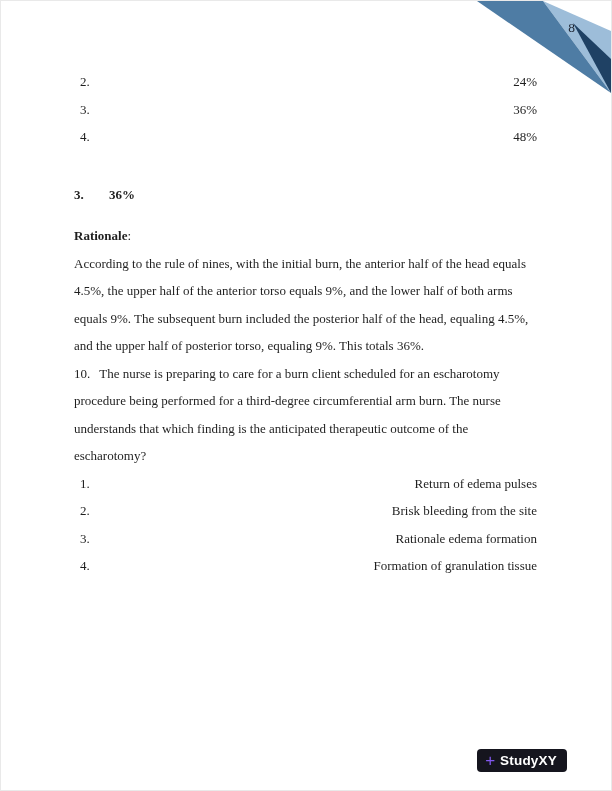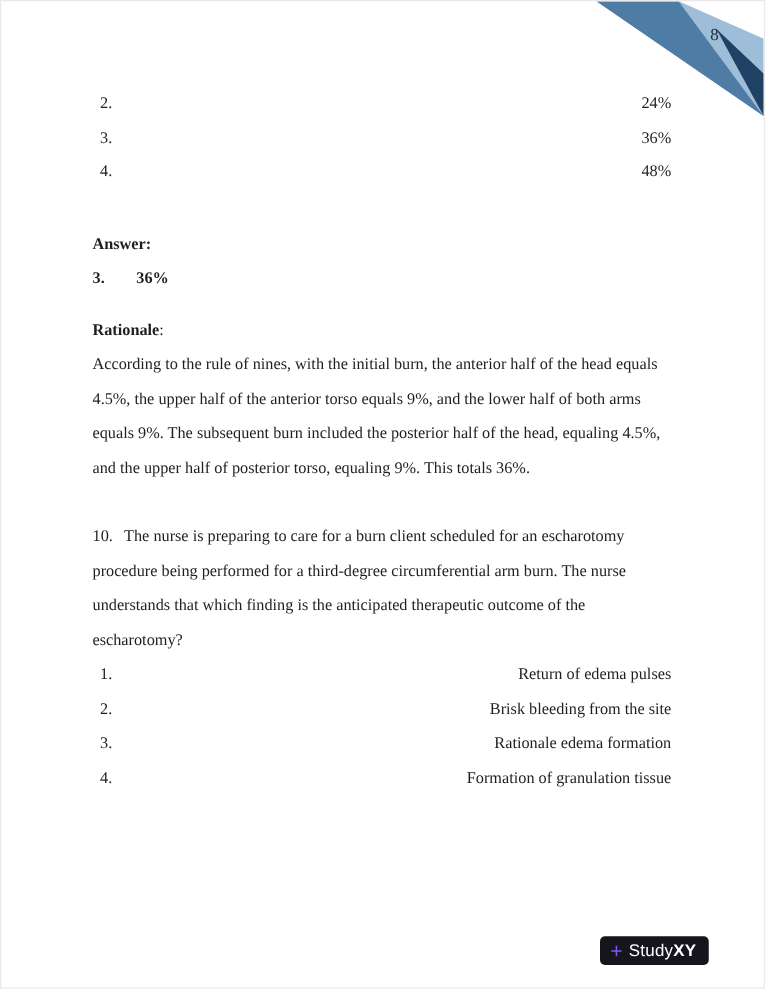--- a/index.html
+++ b/index.html
@@ -53,21 +53,21 @@
     width: 35px;
     padding-left: 6px;
   }
   .opt-text { flex: 1; text-align: right; }
 
   .answer-block { margin-top: 30px; }
   .ans-num { display: inline-block; width: 35px; }
 
   .rationale-block { margin-top: 14px; }
 
-  .question { margin-top: 28px; }
+  .question { }
   .q-num { margin-right: 9px; }
 
   
   .logo {
     position: absolute;
     right: 44px;
     bottom: 18px;
     height: 23px;
     background: #15151e;
     border-radius: 4px;
@@ -83,21 +83,21 @@
     font-weight: 400;
     line-height: 1;
     margin-top: -1px;
   }
   .logo .brand {
     color: #ffffff;
     font-size: 13.5px;
     letter-spacing: 0.2px;
     line-height: 1;
   }
-  .brand-light { font-weight: 400; }
+  .brand-light { font-weight: 700; }
   .brand-bold { font-weight: 700; }
 </style>
 </head>
 <body>
 
 <div class="page">
 
   <svg class="corner-decoration" viewBox="0 0 134 96" preserveAspectRatio="none">
     <polygon points="66,0 134,30 134,92" fill="#9dbdd9"></polygon>
     <polygon points="0,0 66,0 134,92" fill="#4e7ca4"></polygon>
@@ -117,21 +117,20 @@
         <span class="opt-num">3.</span>
         <span class="opt-text">36%</span>
       </div>
       <div class="opt-row">
         <span class="opt-num">4.</span>
         <span class="opt-text">48%</span>
       </div>
     </div>
 
     <div class="answer-block">
-      <p class="bold">Answer:</p>
       <p class="bold"><span class="ans-num">3.</span><span>36%</span></p>
     </div>
 
     <div class="rationale-block">
       <p><span class="bold">Rationale</span><span>:</span></p>
       <p>According to the rule of nines, with the initial burn, the anterior half of the head equals 4.5%, the upper half of the anterior torso equals 9%, and the lower half of both arms equals 9%. The subsequent burn included the posterior half of the head, equaling 4.5%, and the upper half of posterior torso, equaling 9%. This totals 36%.</p>
     </div>
 
     <p class="question"><span class="q-num">10.</span><span>The nurse is preparing to care for a burn client scheduled for an escharotomy procedure being performed for a third-degree circumferential arm burn. The nurse understands that which finding is the anticipated therapeutic outcome of the escharotomy?</span></p>
 

